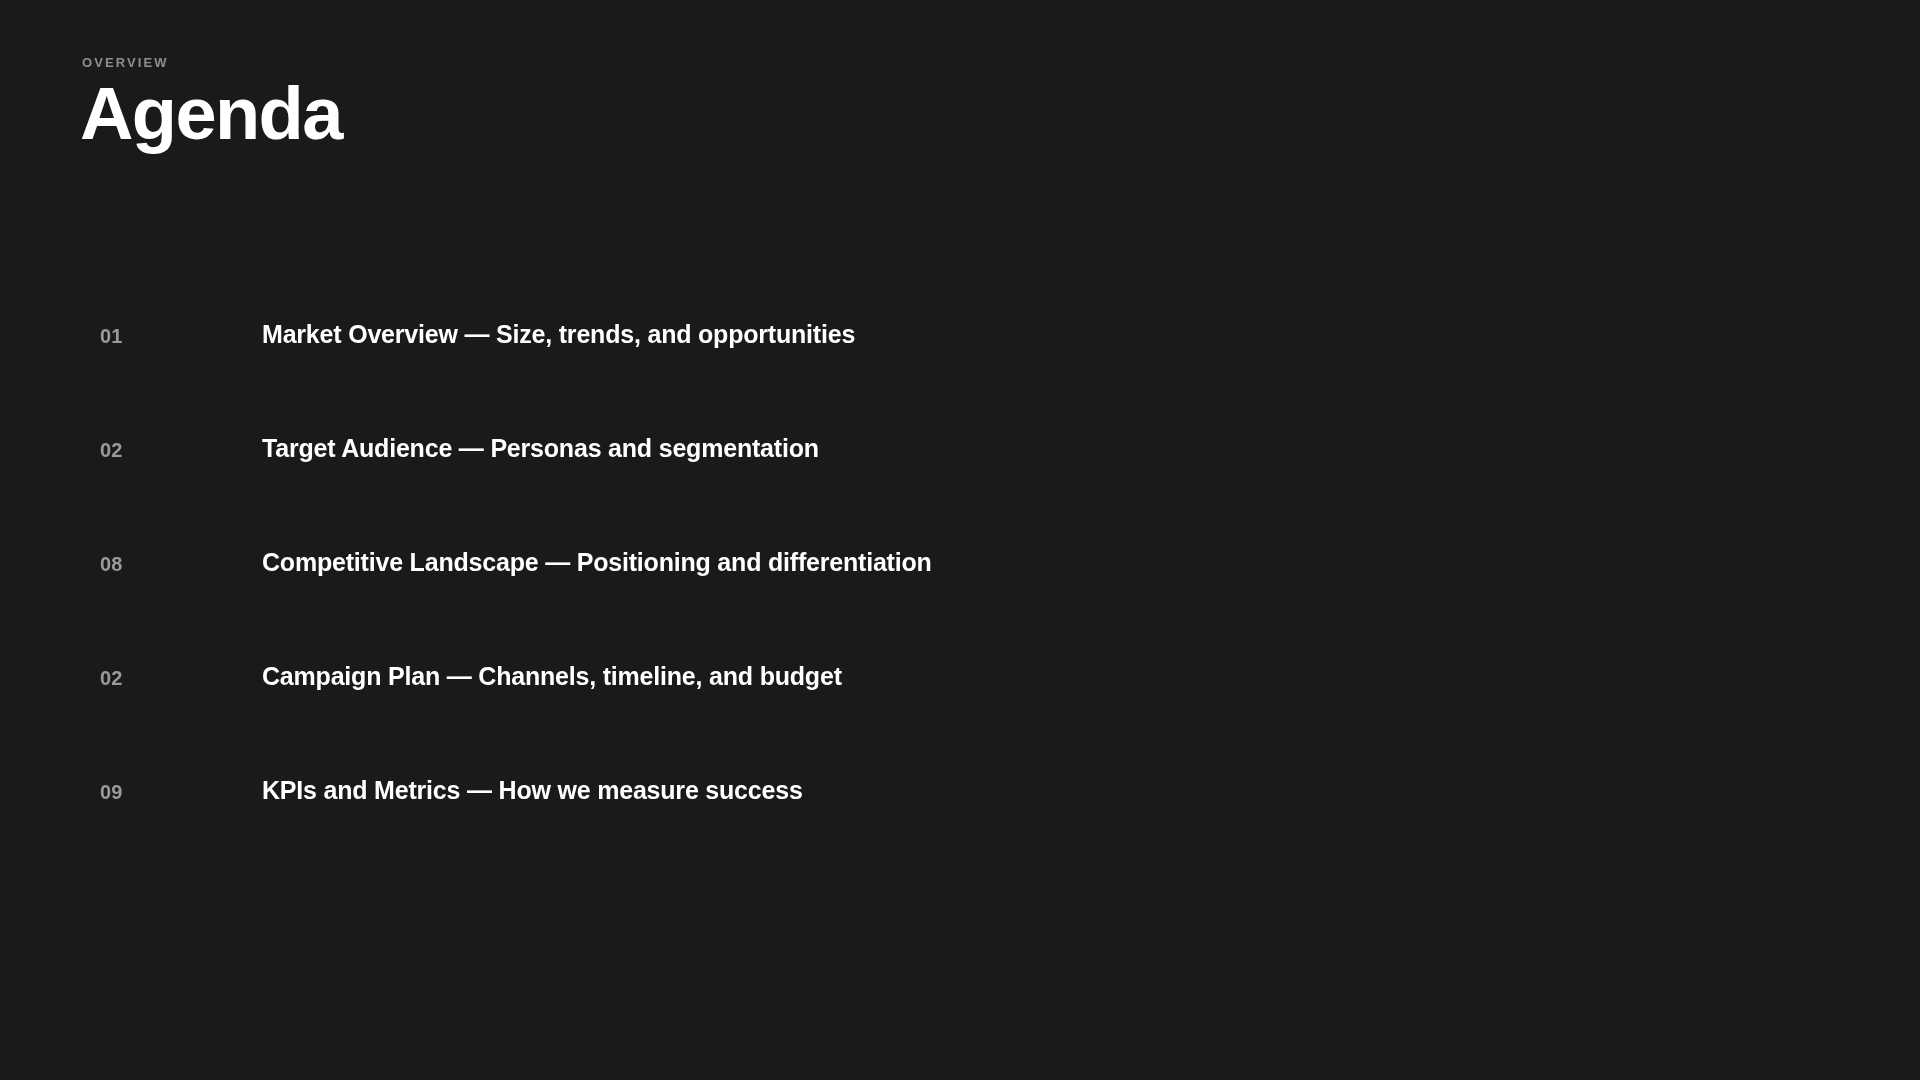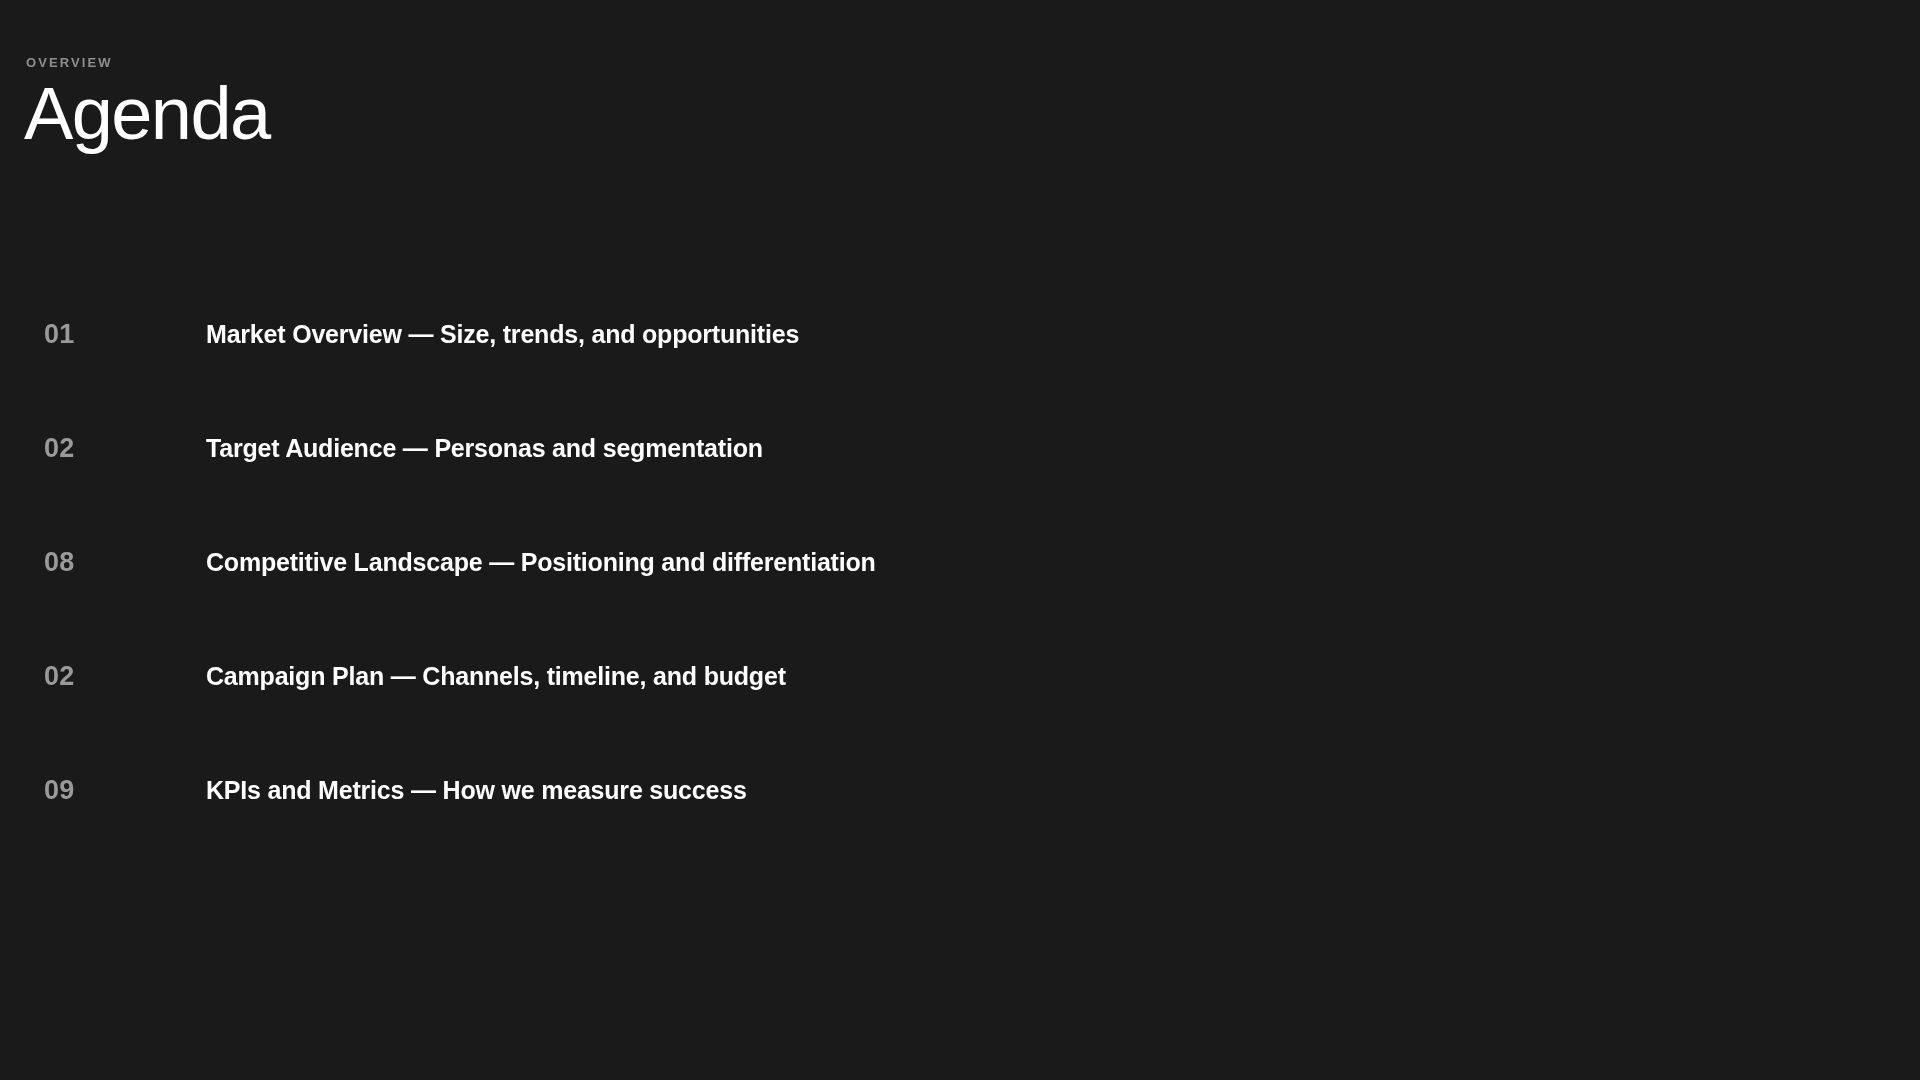--- a/index.html
+++ b/index.html
@@ -13,54 +13,54 @@
     overflow: hidden;
     font-family: "Liberation Sans", sans-serif;
     color: #ffffff;
     position: relative;
   }
   .slide {
     width: 1920px;
     height: 1080px;
     background: #1a1a1a;
     box-sizing: border-box;
-    padding: 56px 58px 0 24px;
+    padding: 56px 58px 0 80px;
     position: relative;
   }
   .eyebrow {
     font-size: 13px;
     letter-spacing: 2.1px;
     font-weight: 700;
     color: #8e8e8e;
     text-transform: uppercase;
     margin: 0 0 6px 2px;
     line-height: 1;
   }
   .title {
     font-size: 74px;
-    font-weight: 400;
+    font-weight: 700;
     letter-spacing: -1.6px;
     line-height: 1.06;
     margin: 0 0 0 0;
     color: #ffffff;
   }
   .agenda-list {
     margin-top: 166px;
     display: flex;
     flex-direction: column;
   }
   .agenda-row {
     display: flex;
     align-items: baseline;
     height: 114px;
   }
   .agenda-num {
     width: 182px;
     flex: 0 0 182px;
-    font-size: 27px;
+    font-size: 20px;
     font-weight: 700;
     color: #9a9a9a;
     letter-spacing: 0.2px;
     padding-left: 20px;
     box-sizing: border-box;
   }
   .agenda-label {
     font-size: 25px;
     font-weight: 700;
     color: #ffffff;

